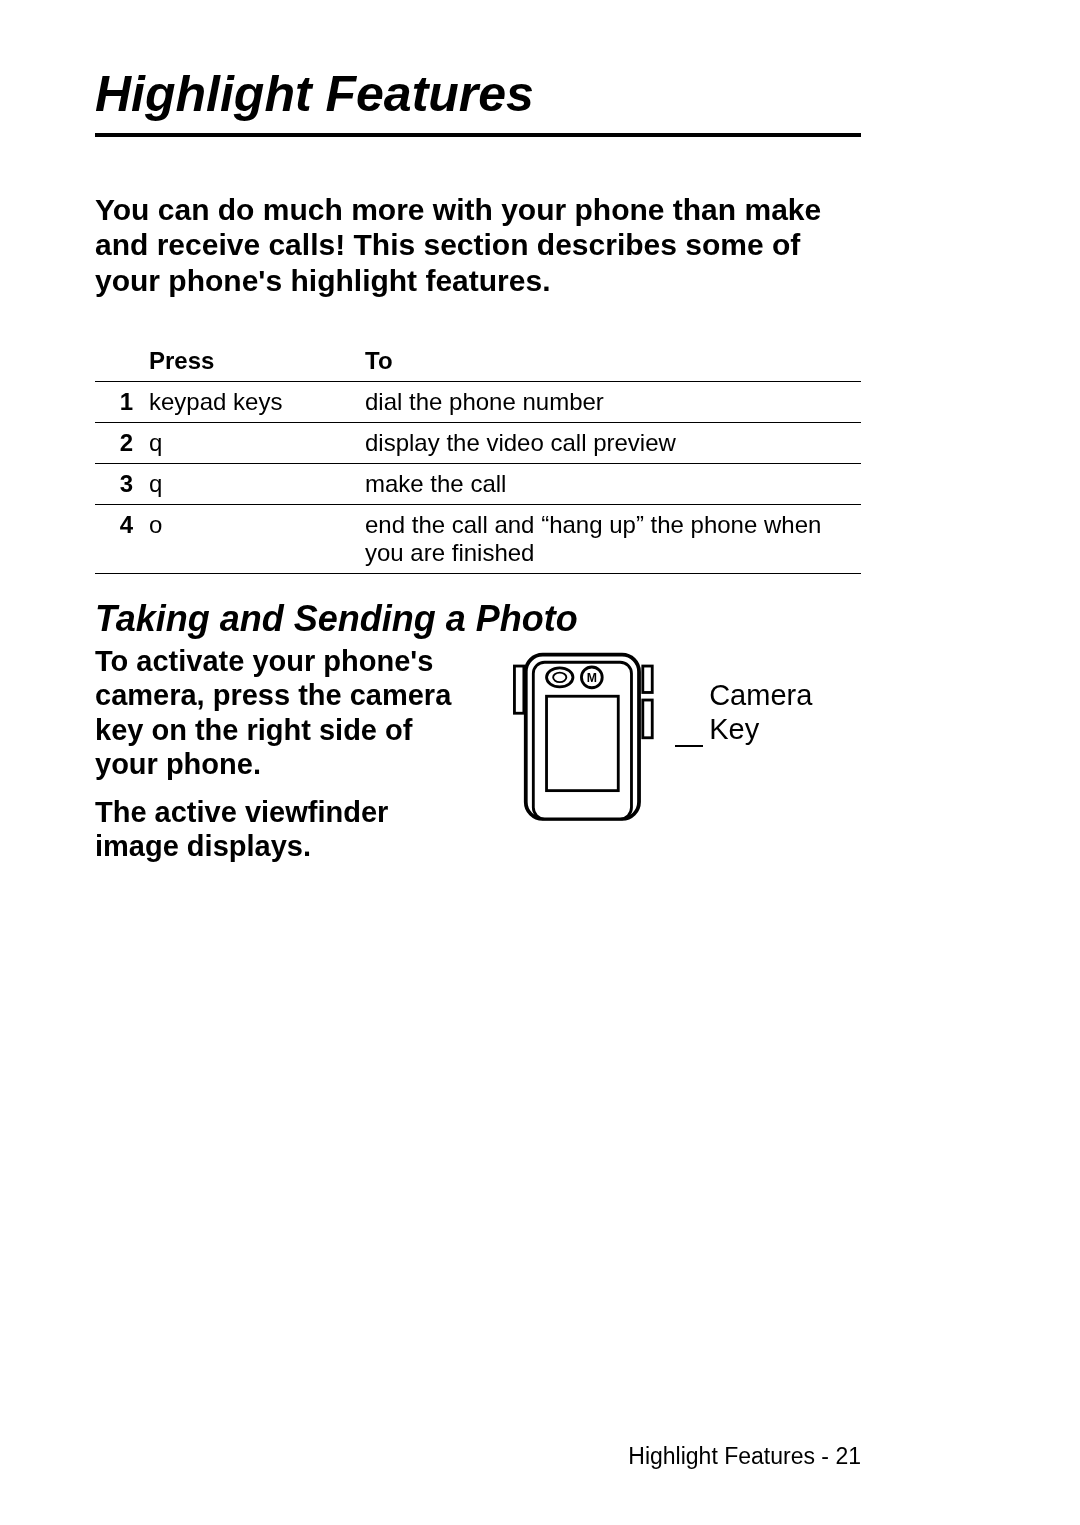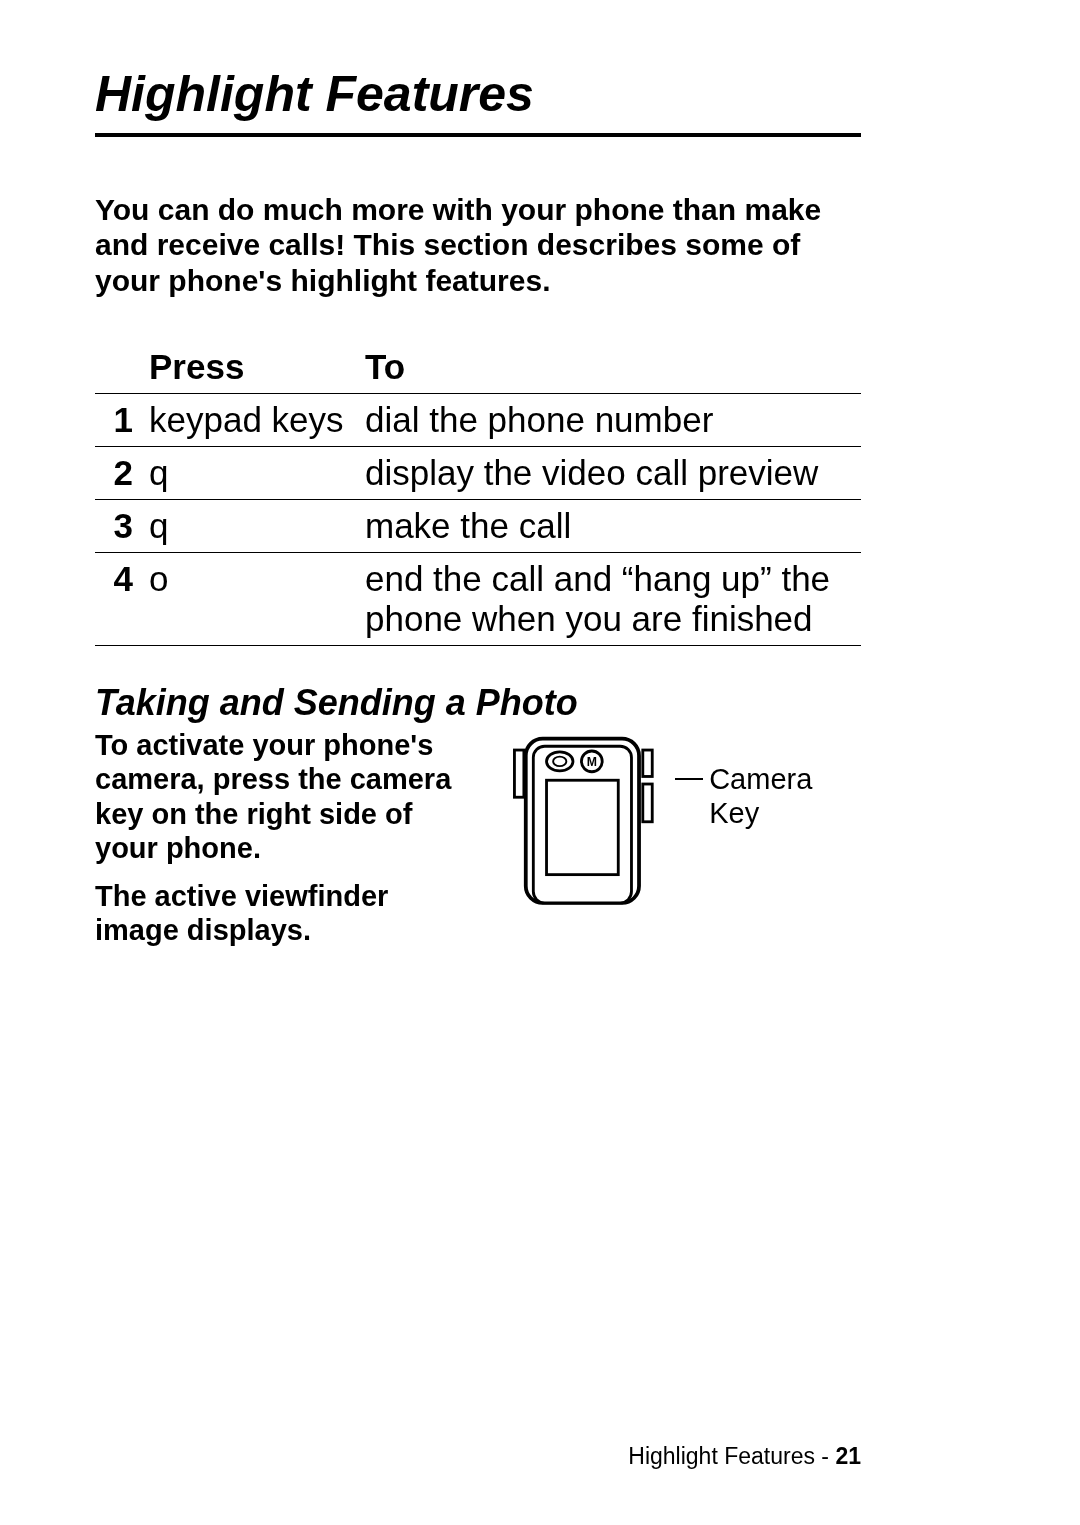--- a/index.html
+++ b/index.html
@@ -40,22 +40,22 @@
     margin: 0 0 4px 0;
   }
   .section-intro {
     font-size: 30px;
     line-height: 1.18;
     margin: 0 0 24px 0;
   }
   table.press-table {
     width: 100%;
     border-collapse: collapse;
-    font-size: 35px;
-    margin-bottom: 36px;
+    font-size: 24px;
+    margin-bottom: 24px;
   }
   table.press-table th {
     text-align: left;
     font-weight: bold;
     padding: 4px 8px 6px 8px;
     vertical-align: top;
   }
   table.press-table td {
     padding: 6px 8px;
     vertical-align: top;
@@ -93,42 +93,42 @@
   .phone-figure {
     display: flex;
     align-items: flex-start;
   }
   .phone-svg {
     width: 180px;
     height: 180px;
   }
   .callout {
     display: flex;
-    align-items: flex-start;
+    align-items: flex-end;
     margin-top: 34px;
   }
   .callout-line {
     width: 30px;
     height: 2px;
     background: #000;
     margin-top: 16px;
   }
   .callout-label {
     font-size: 29px;
     line-height: 1.18;
     margin-left: 6px;
   }
   .footer {
     position: absolute;
     bottom: 55px;
     right: 95px;
     font-size: 23px;
   }
   .footer .pgnum {
-    font-weight: bold;
+    font-weight: normal;
   }
 </style>
 </head>
 <body>
 
 <div class="page">
 
   <h1 class="page-title">Highlight Features</h1>
   <hr class="title-rule">
 

